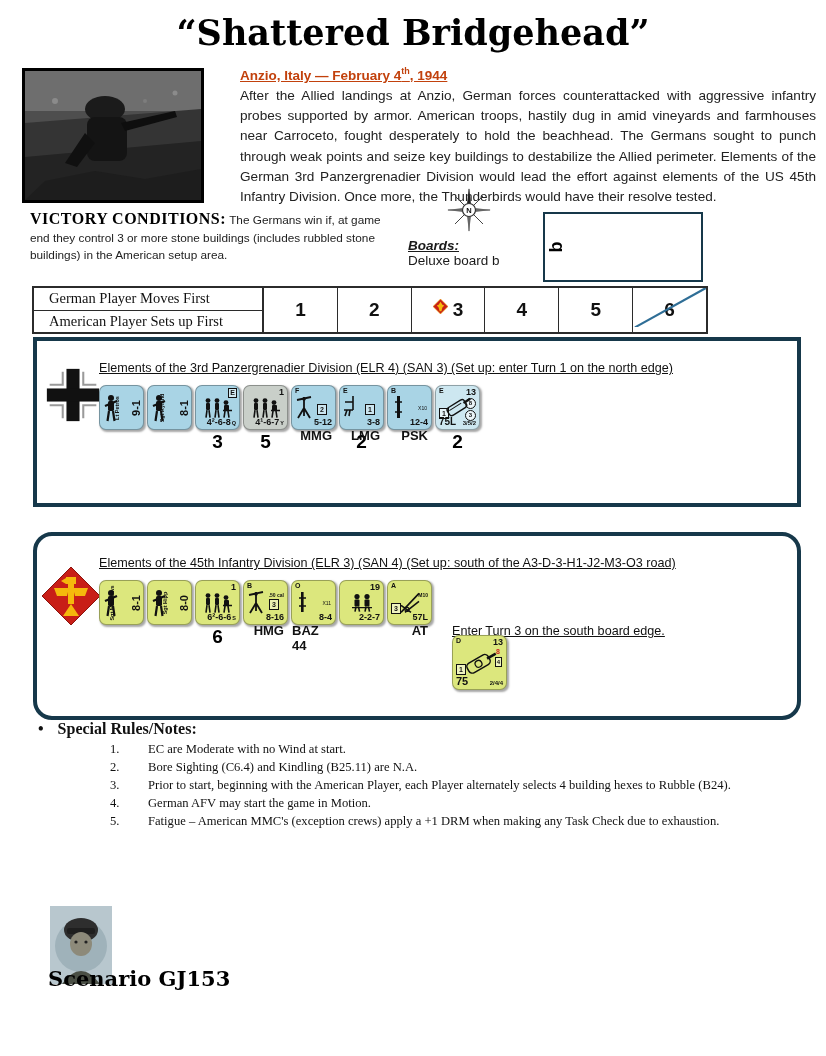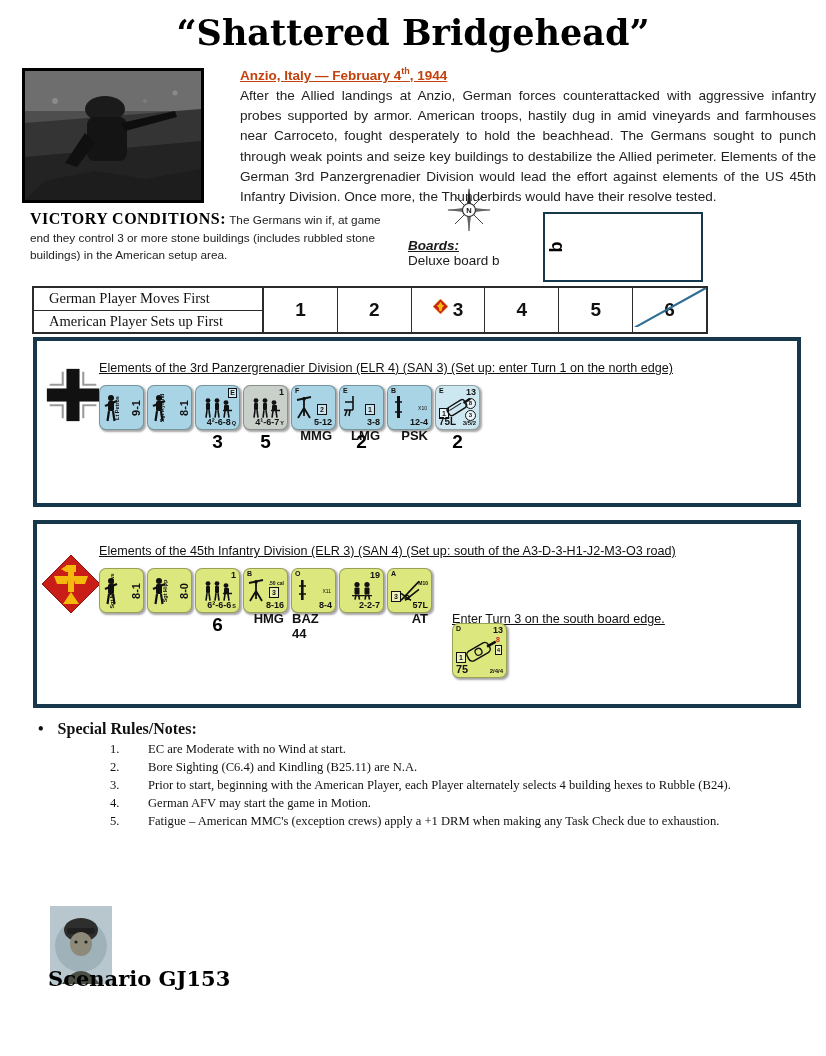--- a/index.html
+++ b/index.html
@@ -40,21 +40,21 @@
   .track .labels>div:first-child{border-bottom:1.5px solid #2b2b2b;}
   .track .cell{flex:1;border-left:1.5px solid #2b2b2b;display:flex;align-items:center;justify-content:center;
                font-weight:bold;font-size:19px;position:relative;color:#111;}
   .track .cell:first-of-type{border-left:none;}
   .track .slash{position:absolute;inset:0;}
   .tb-diamond{width:15px;height:15px;margin-right:5px;margin-top:-8px;}
 
   
   .forcebox{position:absolute;left:33px;width:760px;border:4px solid #16384a;background:#fff;}
   .gbox{top:337px;height:162px;}
-  .abox{top:520px;height:180px;}
+  .abox{top:532px;height:180px;border-radius:19px;}
   .fb-head{position:absolute;left:62px;top:20px;font-size:12.6px;text-decoration:underline;color:#111;white-space:nowrap;}
   .fb-icon{position:absolute;left:8px;top:26px;}
   .counter-row{position:absolute;left:62px;top:44px;display:flex;gap:3px;}
   .unit{display:flex;flex-direction:column;align-items:center;}
   .cnt{height:24px;font-weight:bold;font-size:19px;color:#000;line-height:24px;}
 
   
   .ctr{position:relative;width:45px;height:45px;border-radius:7px;border:1px solid rgba(0,0,0,.3);
        box-shadow:1.5px 1.5px 2px rgba(0,0,0,.35);box-sizing:border-box;color:#111;flex:none;}
   .c-blue{background:#a9d4e5;}

